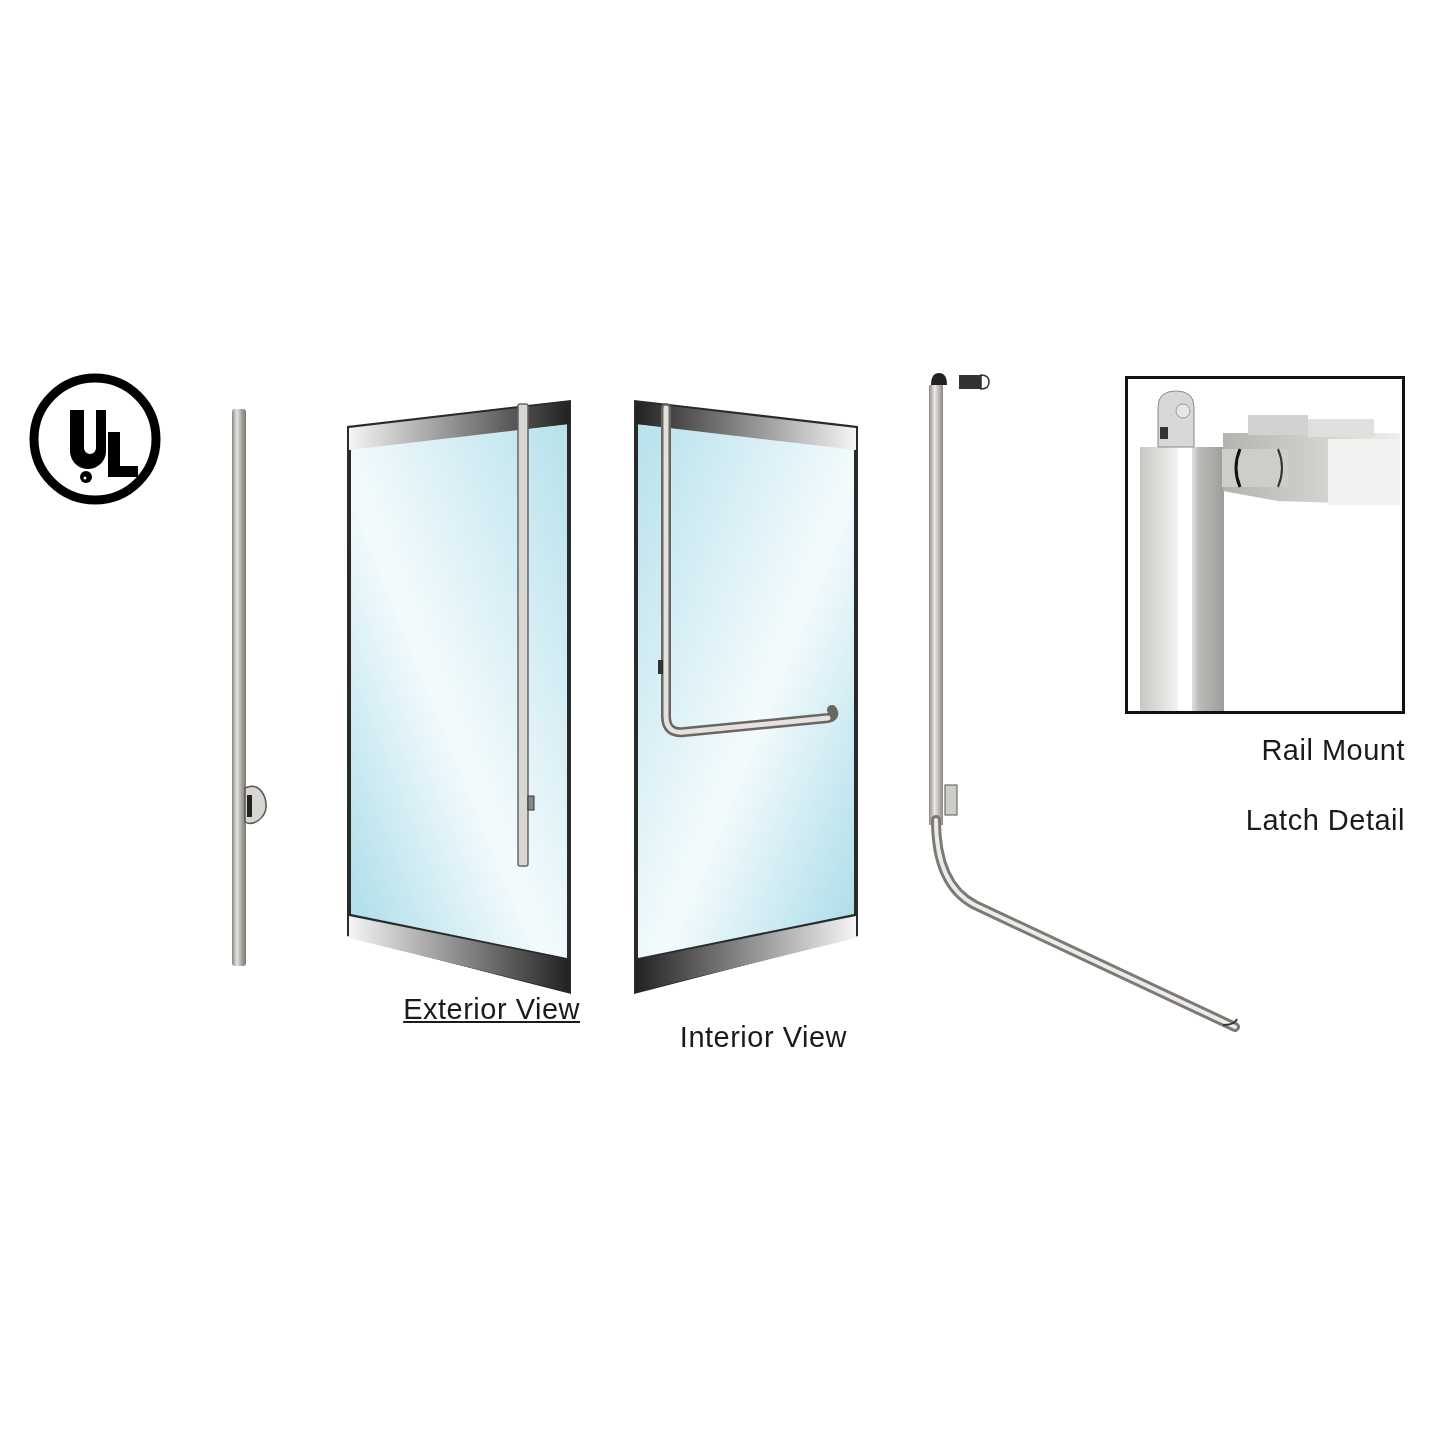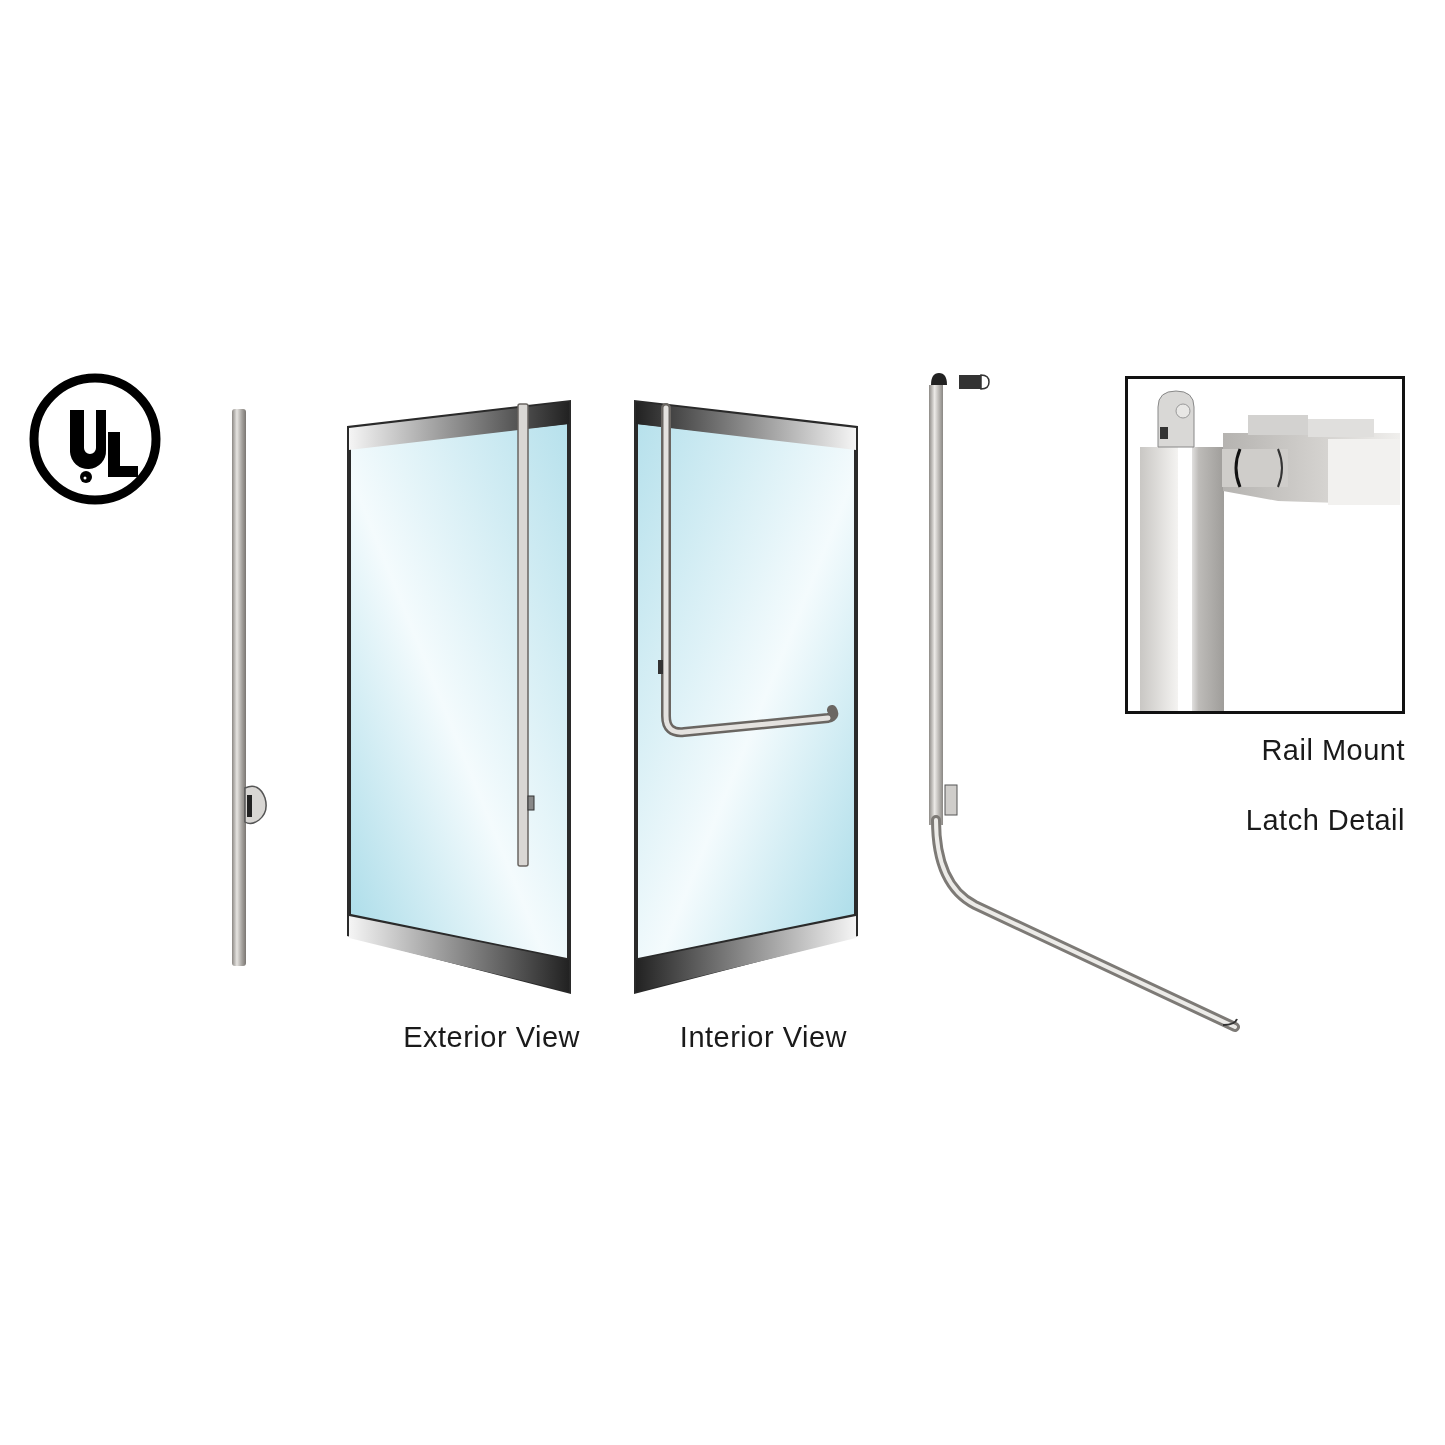--- a/index.html
+++ b/index.html
@@ -63,21 +63,21 @@
     <polygon points="6,50 222,26 222,560 6,516" fill="url(#glassE)"></polygon>
 
     <polygon points="4,30 224,4 224,26 4,52" fill="url(#railTopE)"></polygon>
 
     <polygon points="4,518 224,562 224,594 4,540" fill="url(#railBotE)"></polygon>
 
     <rect x="173" y="6" width="10" height="462" rx="2" fill="#d9d7d4" stroke="#6a6662" stroke-width="1.5"></rect>
     <rect x="183" y="398" width="6" height="14" fill="#888" stroke="#333" stroke-width="1"></rect>
   </svg>
 </div>
-<div class="caption" style="left:340px;top:1020px;width:240px;">Exterior View</div>
+<div class="caption" style="left:340px;top:992px;width:240px;text-decoration:underline;">Exterior View</div>
 
 <div class="abs" style="left:632px;top:398px;width:228px;height:598px;">
   <svg width="228" height="598" viewBox="0 0 228 598">
     <defs>
       <linearGradient id="glassI" x1="1" y1="1" x2="0" y2="0">
         <stop offset="0" stop-color="#a8dbe8"></stop>
         <stop offset="0.45" stop-color="#f4fbfd"></stop>
         <stop offset="1" stop-color="#b7e1ec"></stop>
       </linearGradient>
       <linearGradient id="railTopI" x1="0" x2="1">

